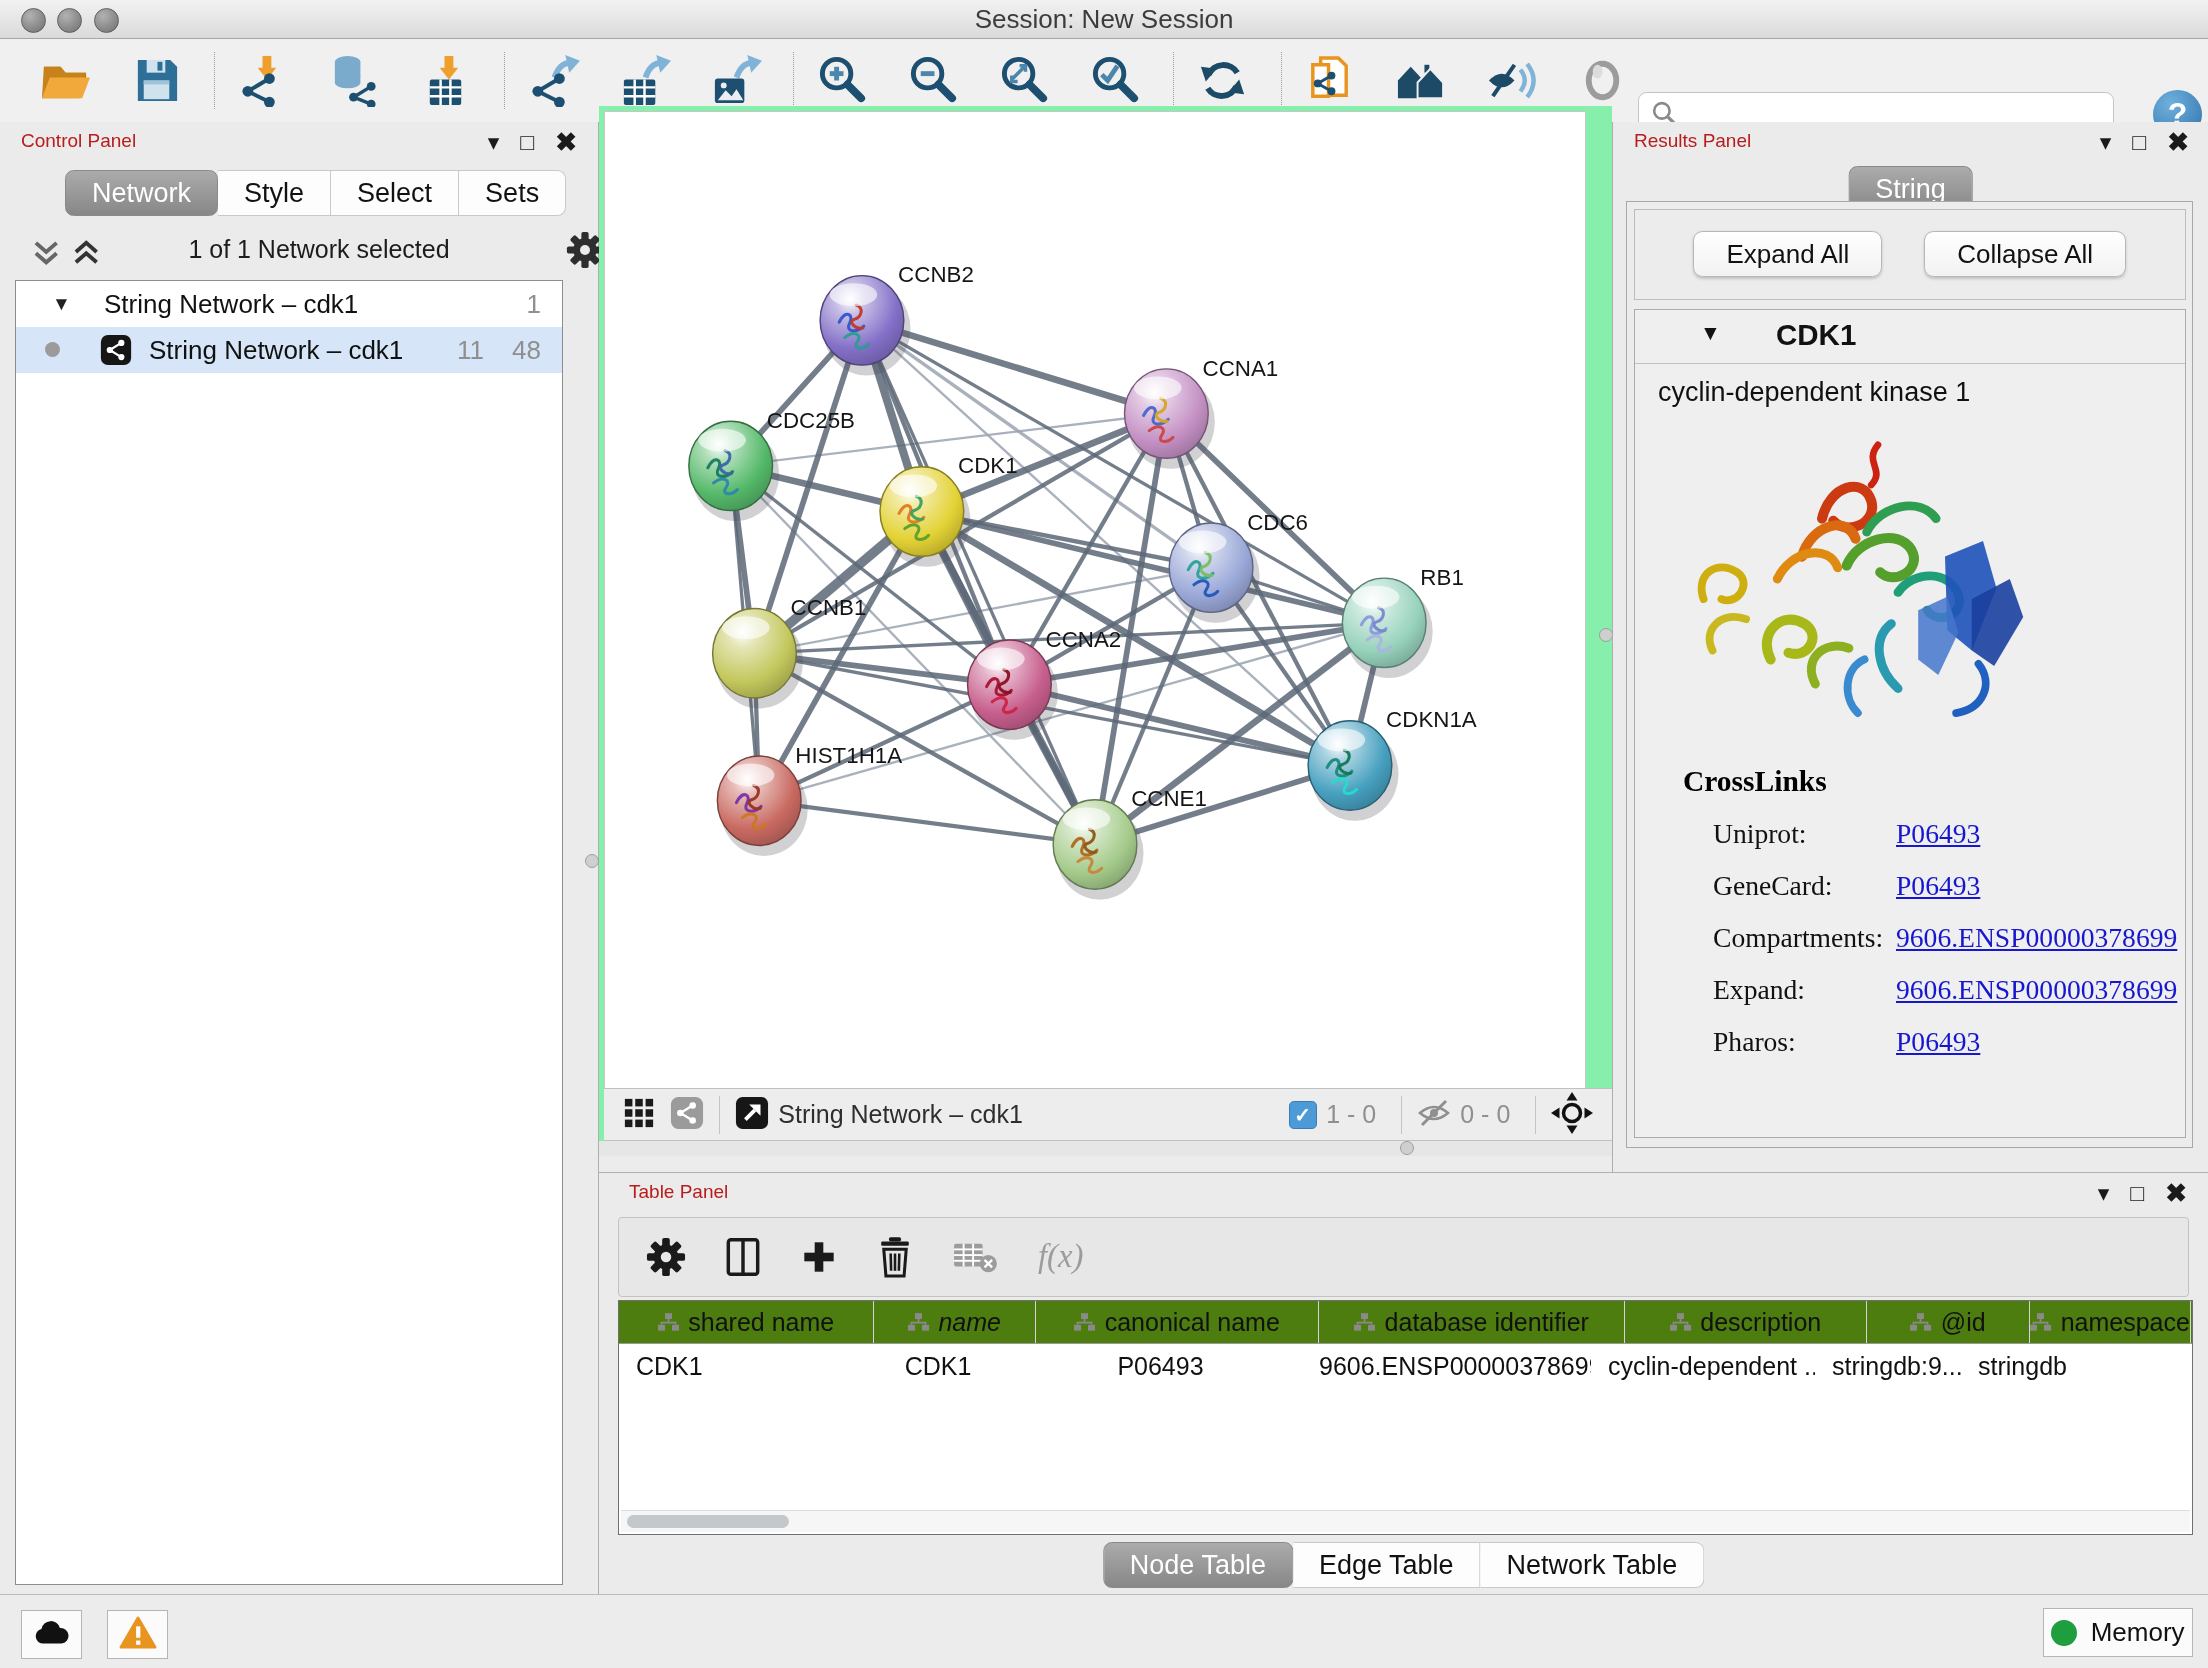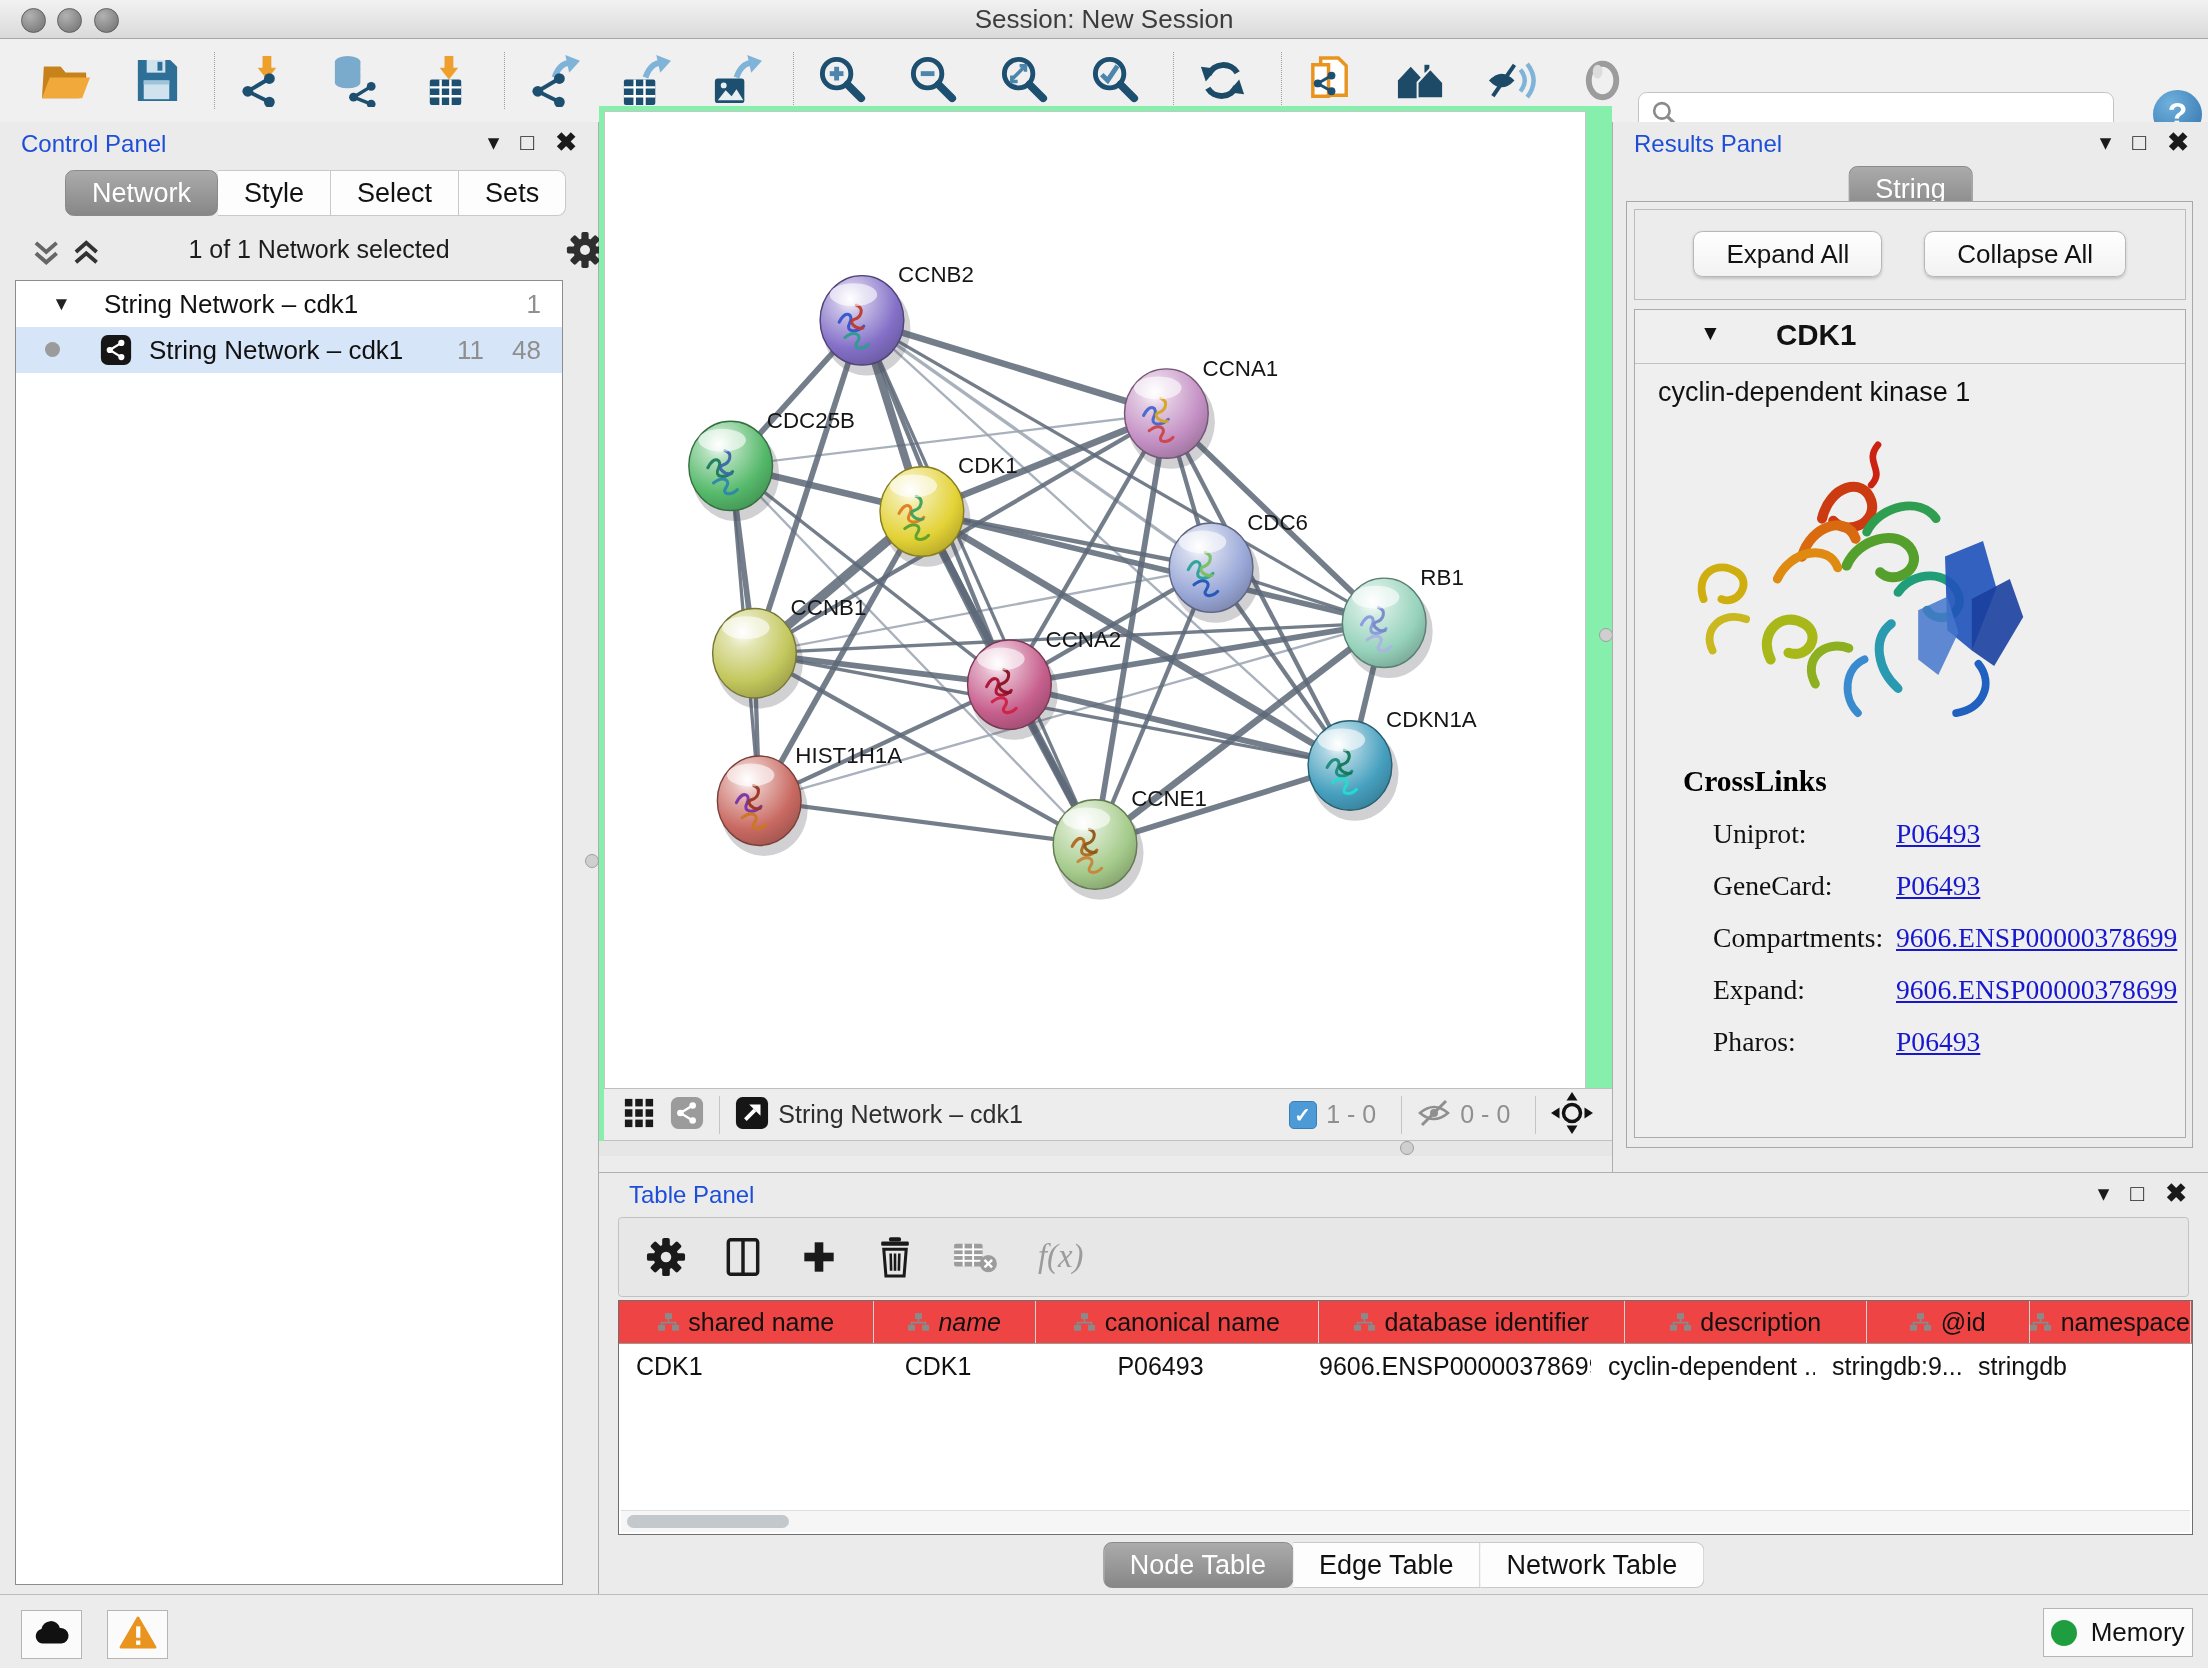--- a/index.html
+++ b/index.html
@@ -21,21 +21,21 @@
   .tbtn svg{width:53px;height:53px;}
   .tsep{width:0;height:57px;border-left:1.9px dotted #9d9d9d;margin:0 21px 0 -5.7px;}
   .search-wrap{position:absolute;left:1638px;top:53px;width:476px;height:46px;background:#fff;
       border:1.9px solid #c3c3c3;border-radius:8.6px;display:flex;align-items:center;padding-left:11.4px;box-sizing:border-box;}
   .search-wrap svg{width:28.5px;height:28.5px;}
   .search-wrap input{border:none;outline:none;flex:1;font-size:24px;font-family:"Liberation Sans",sans-serif;color:#444;background:transparent;margin-left:7.6px;}
   .help-btn{position:absolute;left:2153px;top:51px;width:49px;height:49px;border-radius:50%;
       background:radial-gradient(circle at 35% 28%, #6fb0dd,#2f72ab);color:#fff;font-size:32px;font-weight:bold;
       display:flex;align-items:center;justify-content:center;}
   
-  .panel-title{position:absolute;left:21px;top:7.6px;font-size:24px;color:#1d4ed8;}
+  .panel-title{position:absolute;left:21px;top:7.6px;font-size:19px;color:#b91c1c;}
   .panel-btns{position:absolute;top:5.7px;display:flex;gap:21px;align-items:center;color:#1a1a1a;}
   .pb{font-size:23px;line-height:28.5px;}
   .pb-close{font-weight:bold;font-size:26px;}
   
   .control-panel{position:absolute;left:0;top:122px;width:599px;height:1472px;background:#ebebeb;
       border-right:1px solid #aeaeae;box-sizing:border-box;}
   .seg-tabs{display:flex;align-items:flex-end;}
   .seg{height:44px;line-height:44px;padding:0 26px;background:#fdfdfd;border:1px solid #c9c9c9;border-left:none;
       font-size:27px;color:#111;}
   .seg:first-child{border-left:1px solid #c9c9c9;border-radius:8.6px 0 0 8.6px;}
@@ -88,21 +88,21 @@
   .cl-label{width:183px;}
   .cl-link{color:#1717cf;text-decoration:underline;}
   
   .table-panel{position:absolute;left:599px;top:1172px;width:1609px;height:422px;background:#ebebeb;
       border-top:1px solid #b0b0b0;box-sizing:border-box;}
   .tp-toolbar{position:absolute;left:19px;top:44px;width:1571px;height:80px;background:#e7e7e7;
       border:1px solid #c2c2c2;border-radius:3.8px;display:flex;align-items:center;padding-left:27px;box-sizing:border-box;}
   .tp-tbtn{margin-right:38px;display:flex;align-items:center;justify-content:center;}
   .tp-table{position:absolute;left:19px;top:127px;width:1575px;height:235px;background:#fff;
       border:1.9px solid #6f6f6f;box-sizing:border-box;overflow:hidden;}
-  .thead{display:flex;height:42px;background:#ef4444;border-bottom:1.9px solid #9a9a9a;}
+  .thead{display:flex;height:42px;background:#4d7c0f;border-bottom:1.9px solid #9a9a9a;}
   .th{display:flex;align-items:center;justify-content:center;gap:9.5px;font-size:25px;color:#111;
       border-right:1px solid #d4d4d4;box-sizing:border-box;overflow:hidden;white-space:nowrap;}
   .th svg{flex:0 0 auto;}
   .trowd{display:flex;height:44px;align-items:center;}
   .td{font-size:25px;color:#111;box-sizing:border-box;overflow:hidden;white-space:nowrap;}
   .hscroll{position:absolute;left:1.9px;right:1.9px;bottom:1.9px;height:21px;background:#f6f6f6;border-top:1px solid #ddd;}
   .hthumb{position:absolute;left:5.7px;top:3.8px;width:162px;height:13.3px;border-radius:6.7px;background:#c3c8cd;}
   .tp-tabs{position:absolute;left:50%;transform:translateX(-50%);bottom:5.7px;}
   
   .bottom-bar{position:absolute;left:0;top:1594px;width:2208px;height:74px;background:#ececec;border-top:1px solid #bdbdbd;box-sizing:border-box;}

